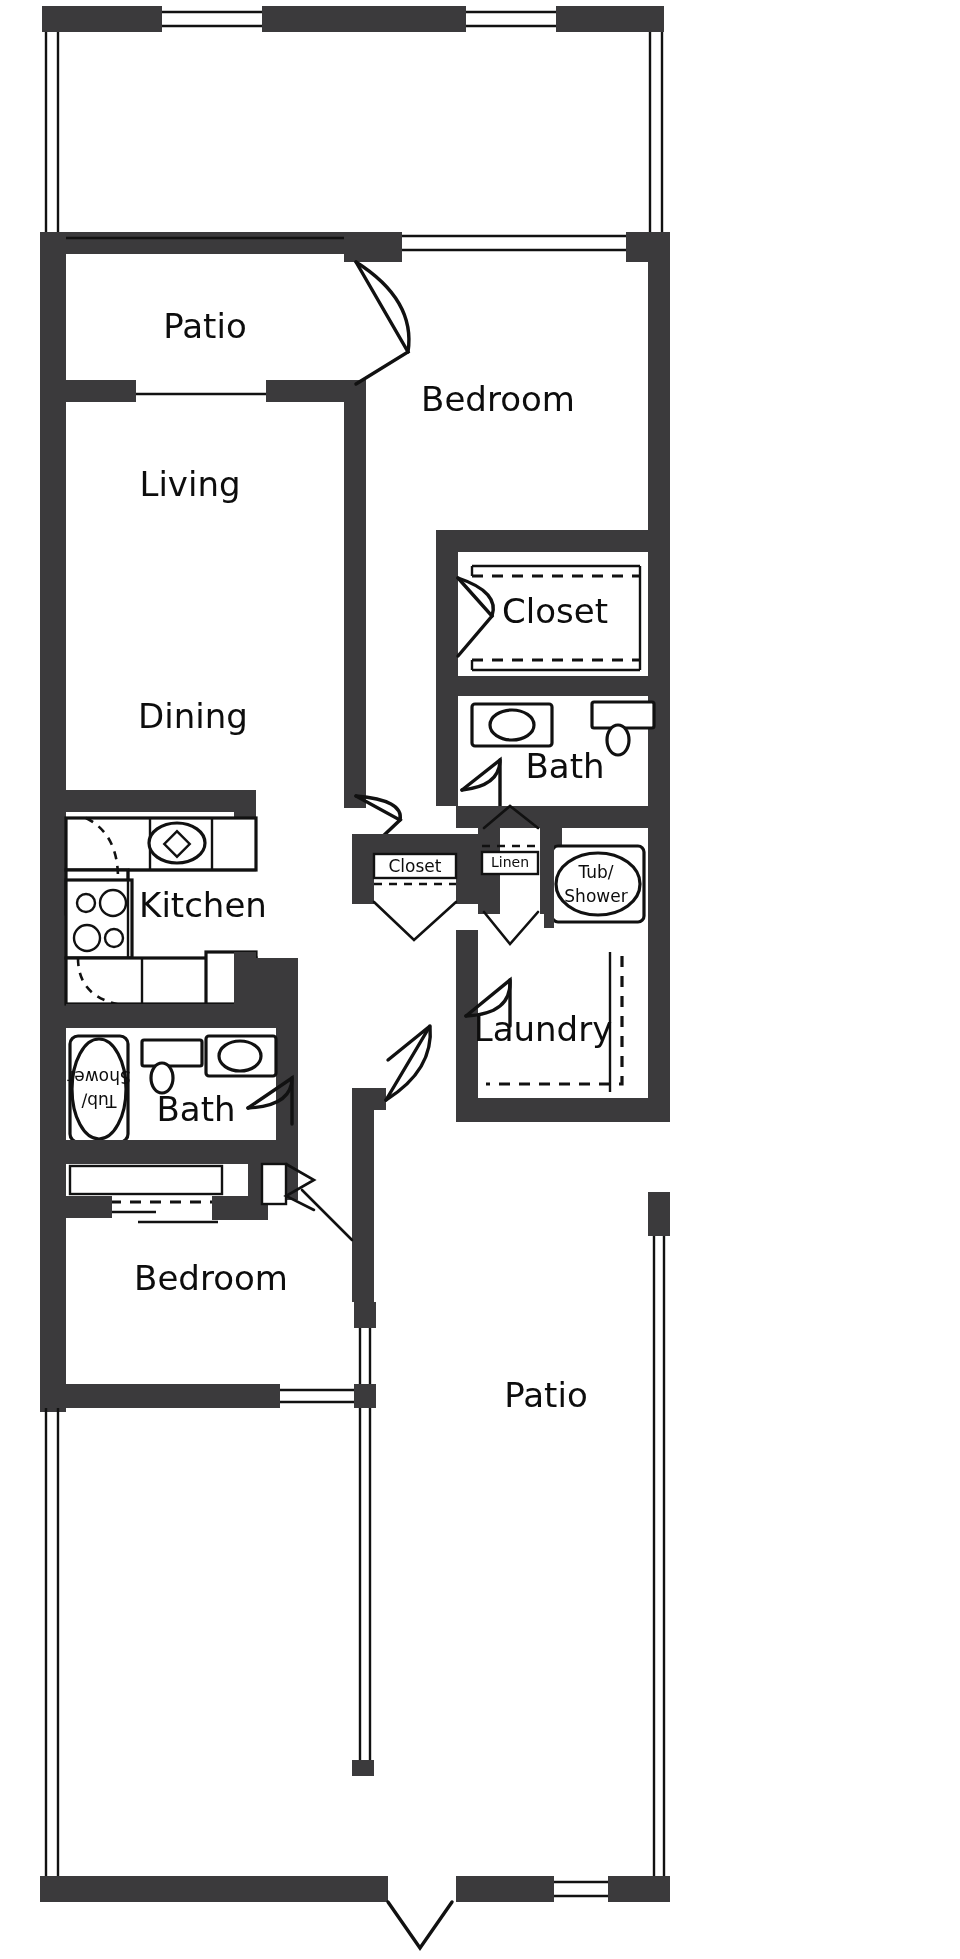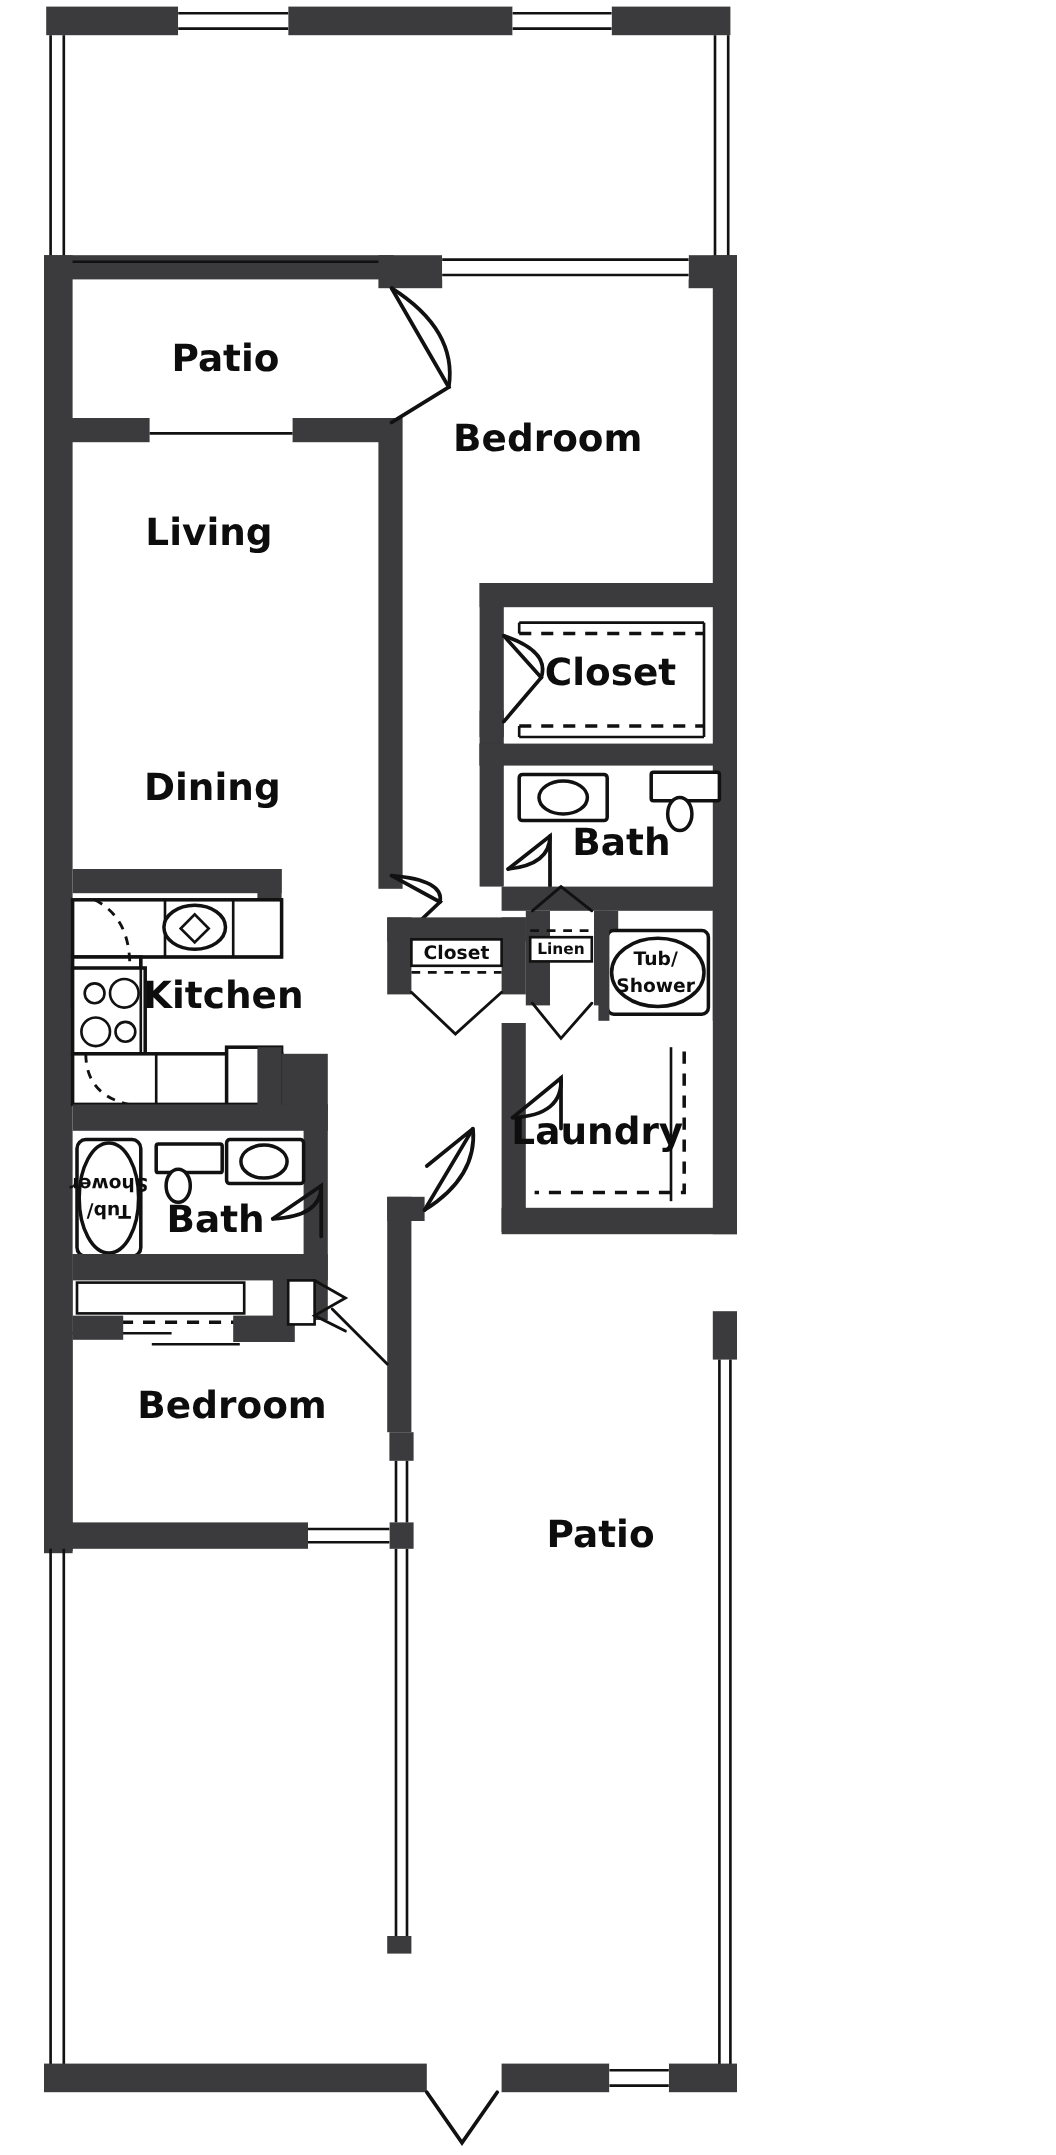--- a/index.html
+++ b/index.html
@@ -11,21 +11,20 @@
     width: 960px;
     height: 1959px;
     font-family: "DejaVu Sans", sans-serif;
     overflow: hidden;
   }
   #floorplan-root {
     position: relative;
     width: 960px;
     height: 1959px;
     background: #ffffff;
-    font-weight: bold;
   }
   svg#plan {
     display: block;
     width: 960px;
     height: 1959px;
   }
   .wall      { fill: #3b3a3c; stroke: none; }
   .void      { fill: #ffffff; stroke: none; }
   .fixture   { fill: #ffffff; stroke: #111111; stroke-width: 3.2; }
   .fixture-thin { fill: #ffffff; stroke: #111111; stroke-width: 2.4; }

